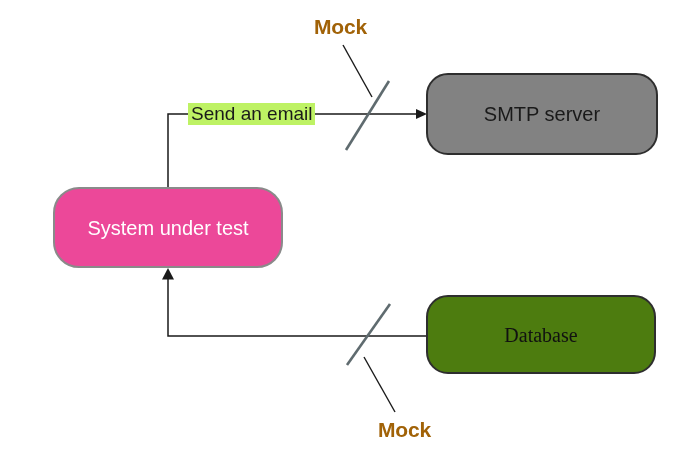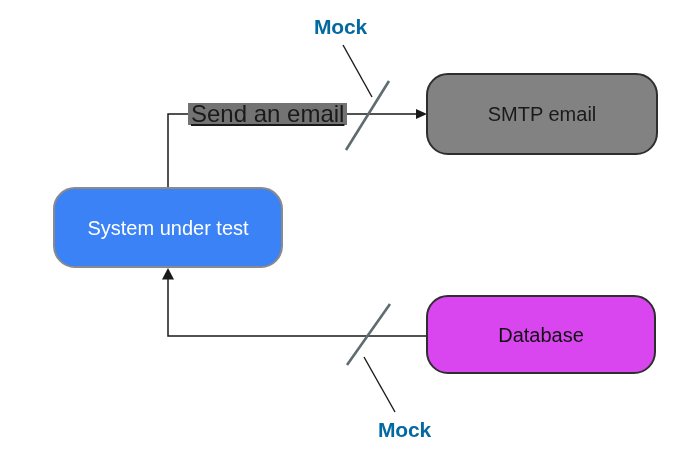--- a/index.html
+++ b/index.html
@@ -35,34 +35,33 @@
   #node-smtp {
     left: 426px; top: 73px; width: 232px; height: 82px;
     border: 2px solid #2e2e2e;
   }
   #node-database {
     left: 426px; top: 295px; width: 230px; height: 79px;
     border: 2px solid #2e2e2e;
   }
   .edge-label {
     position: absolute;
-    background: #737373;
+    background: #bef264;
     color: #1a1a1a;
-    font-size: 24px;
+    font-size: 19px;
     line-height: 22px;
     padding: 0 3px;
     white-space: nowrap;
     z-index: 3;
-    text-decoration: underline;
   }
   #label-send { left: 188px; top: 103px; }
   #label-retrieve { left: 199px; top: 325px; }
   .annotation {
     position: absolute;
-    color: #0369a1;
+    color: #a16207;
     font-size: 21px;
     font-weight: bold;
     letter-spacing: -0.2px;
     line-height: 24px;
     white-space: nowrap;
     z-index: 3;
   }
   #label-mock { left: 314px; top: 15px; }
   #label-stub { left: 378px; top: 418px; }
 </style>
@@ -79,29 +78,29 @@
     <path d="M168,279 L168,336 L426,336" fill="none" stroke-width="1.5" stroke="#1a1a1a"></path>
     <polygon points="168,268 162,279.5 174,279.5" fill="#1a1a1a"></polygon>
 
     <line x1="343" y1="45" x2="372" y2="97" stroke-width="1.4" stroke="#1a1a1a"></line>
     <line x1="346" y1="150" x2="389" y2="81" stroke-width="2.6" stroke="#5f6b6f"></line>
 
     <line x1="347" y1="365" x2="390" y2="304" stroke-width="2.6" stroke="#5f6b6f"></line>
     <line x1="364" y1="357" x2="395" y2="412" stroke-width="1.4" stroke="#1a1a1a"></line>
   </svg>
 
-  <div class="node" id="node-system" style="background: #3b82f6;">
+  <div class="node" id="node-system" style="background: #ec4899; border-radius: 26px;">
     <span style="color: rgb(255, 255, 255);">System under test</span>
   </div>
 
   <div class="node" id="node-smtp" style="background: rgb(130, 130, 130);">
-    <span style="color: rgb(26, 26, 26);">SMTP email</span>
+    <span style="color: rgb(26, 26, 26);">SMTP server</span>
   </div>
 
-  <div class="node" id="node-database" style="background: #d946ef;">
+  <div class="node" id="node-database" style="background: #4d7c0f; font-family: Liberation Serif, serif;">
     <span style="color: rgb(17, 17, 17);">Database</span>
   </div>
 
   <div class="edge-label" id="label-send">Send an email</div>
 
 
   <div class="annotation" id="label-mock">Mock</div>
 
   <div class="annotation" id="label-stub">Mock</div>
 

